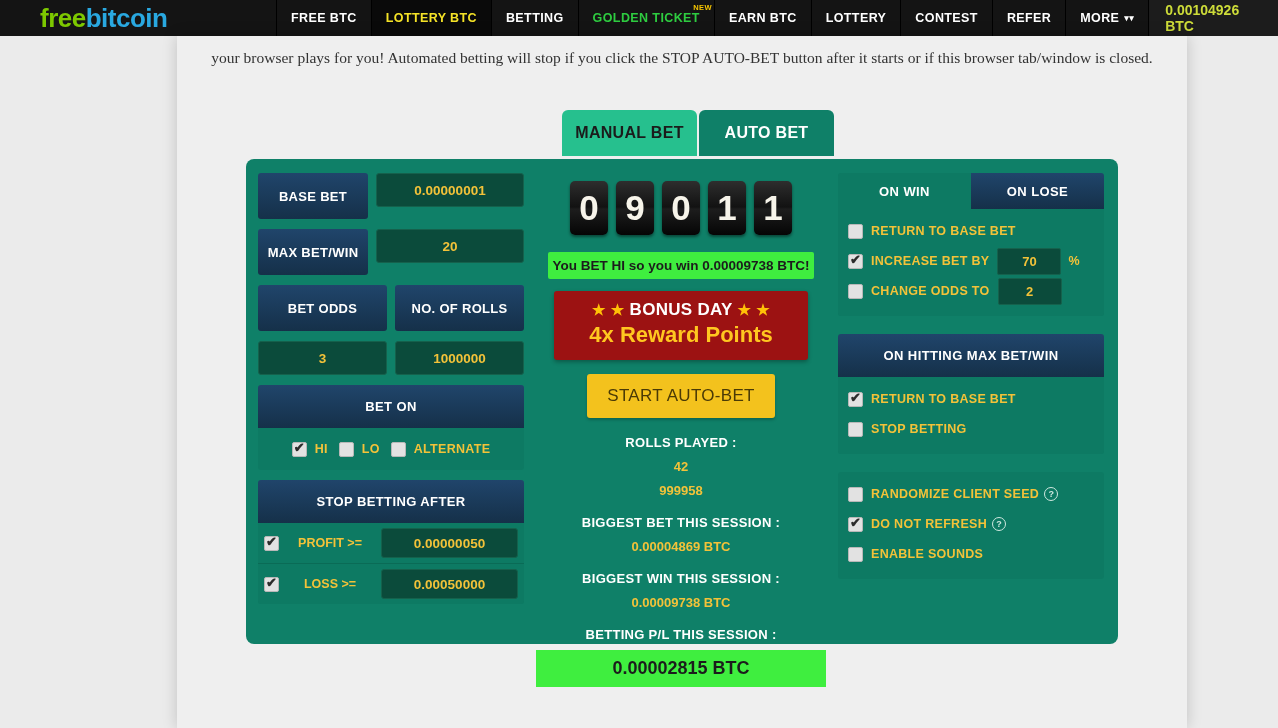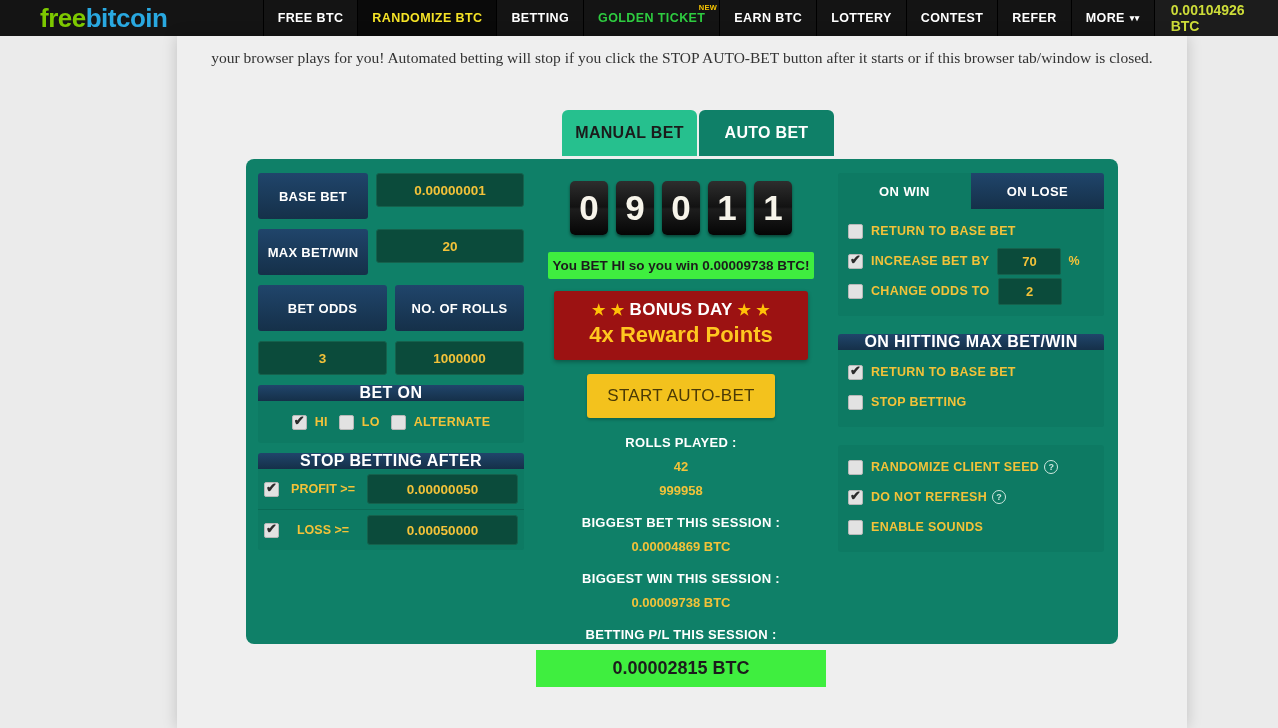--- a/index.html
+++ b/index.html
@@ -115,22 +115,22 @@
   }
   .row2 { display: flex; gap: 8px; margin-bottom: 10px; }
   .panel {
     background: #0d7a63;
     border-radius: 3px;
     overflow: hidden;
     margin-bottom: 10px;
   }
   .panel .hdr {
     background: linear-gradient(#20456b, #153049);
-    color: #fff; font-size: 16px; font-weight: bold;
-    height: 16px; display: flex; align-items: center; justify-content: center;
+    color: #fff; font-size: 13px; font-weight: bold;
+    height: 43px; display: flex; align-items: center; justify-content: center;
     letter-spacing: 0.4px;
   }
   .panel .body { padding: 8px 10px; }
 
   .cbrow {
     display: flex; align-items: center; gap: 8px;
     min-height: 30px;
   }
   .cbx {
     width: 15px; height: 15px; flex: 0 0 15px;
@@ -150,21 +150,21 @@
   .helpq {
     display: inline-flex; align-items: center; justify-content: center;
     width: 14px; height: 14px; border-radius: 50%;
     border: 1px solid #cfe8df; color: #cfe8df;
     font-size: 9px; font-weight: bold; margin-left: 5px;
     cursor: pointer;
   }
 
   
   .sbrow {
-    display: flex; align-items: center; 
+    display: flex; align-items: center; gap: 7px;
     background: #0d7a63; padding: 5px 6px;
     border-bottom: 1px solid #0a6b56;
   }
   .sbrow .nm {
     color: #f3c239; font-size: 12.5px; font-weight: bold;
     width: 88px; text-align: center;
   }
   .sbrow .fld { flex: 1; height: 30px; }
 
   
@@ -258,21 +258,21 @@
 <div id="topnav">
   <div id="logo">
     <span class="free">free</span>
       <span class="bitcoin">bitcoin</span>
   </div>
 
   <div class="navitem">
     <span>FREE BTC</span>
   </div>
   <div class="navitem active">
-    <span>RANDOMIZE BTC</span>
+    <span>LOTTERY BTC</span>
   </div>
   <div class="navitem">
     <span>BETTING</span>
   </div>
   <div class="navitem golden">
     <span>GOLDEN TICKET</span>
     <span class="newtag">NEW</span>
   </div>
   <div class="navitem">
     <span>EARN BTC</span>

